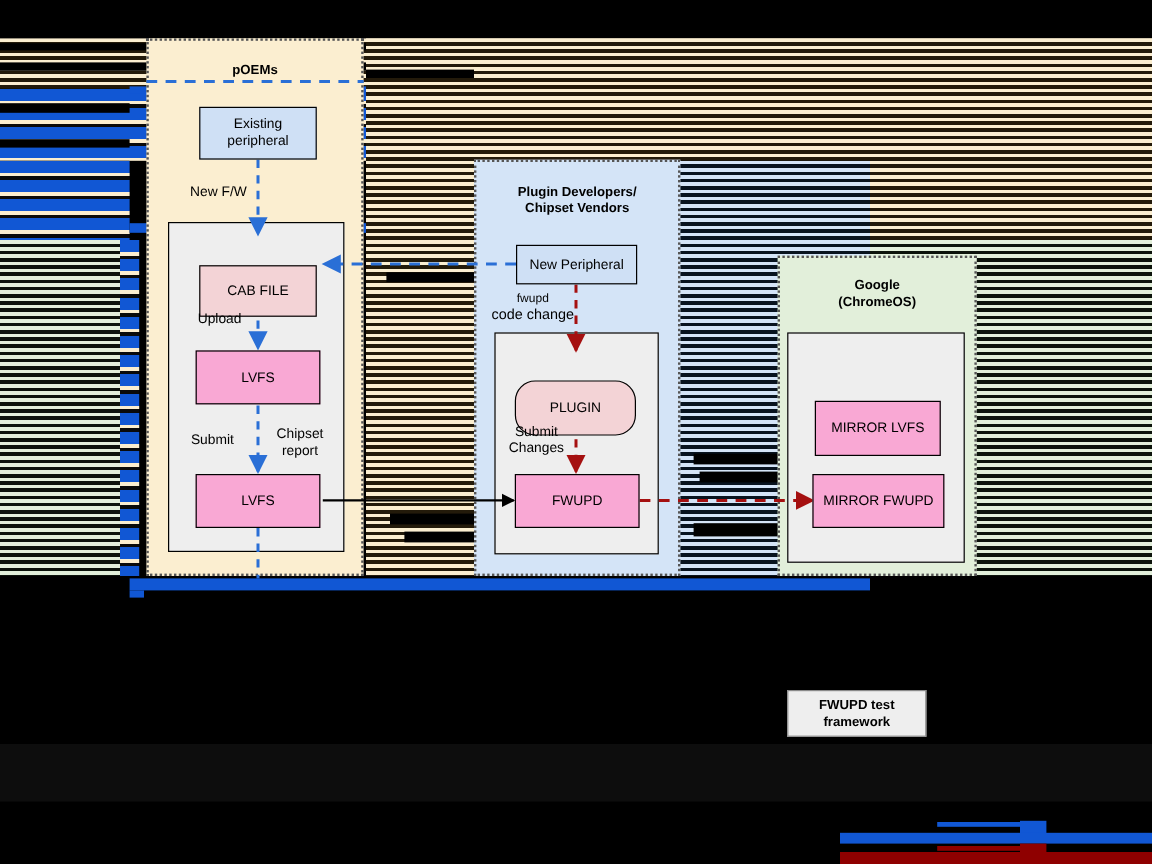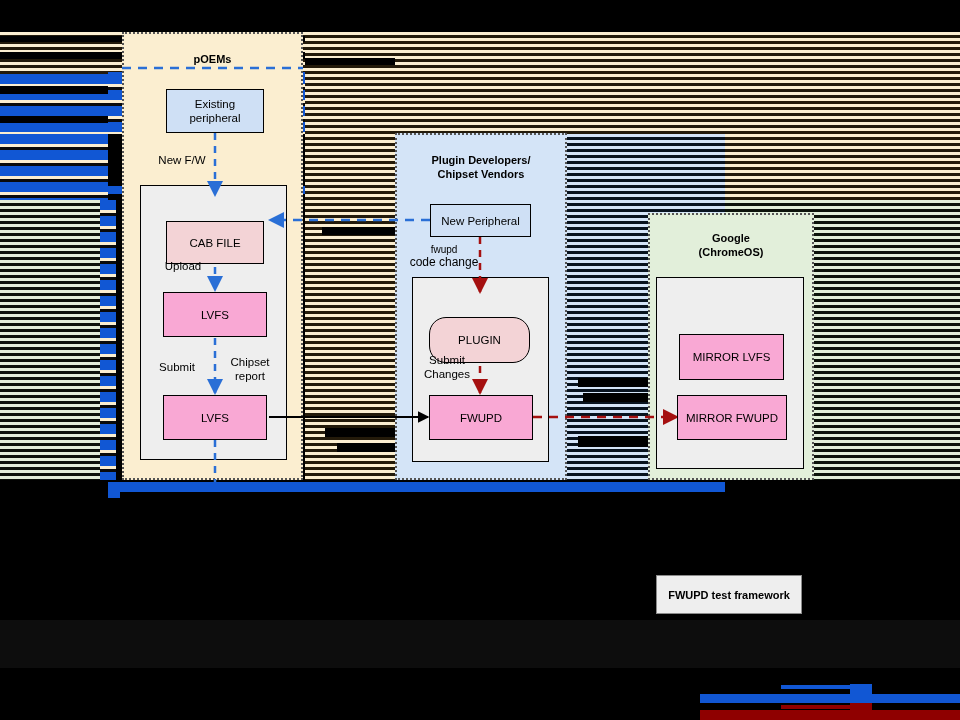--- a/index.html
+++ b/index.html
@@ -148,21 +148,21 @@
   <div class="elabel" style="left:222px;top:369px;width:56px;">report</div>
 
   <div class="elabel" style="left:412px;top:243px;width:64px;font-size:10px;">fwupd</div>
   <div class="elabel" style="left:404px;top:255px;width:80px;font-size:12px;">code change</div>
   <div class="elabel" style="left:418px;top:353px;width:58px;">Submit</div>
   <div class="elabel" style="left:418px;top:367px;width:58px;">Changes</div>
 
   <div class="bluesolid" style="left:108px;top:482px;width:617px;height:10px;"></div>
   <div class="bluesolid" style="left:108px;top:492px;width:12px;height:6px;"></div>
 
-  <div class="node grey" style="left:656px;top:575px;width:146px;height:39px;font-size:11px;">FWUPD test framework</div>
+  <div class="node grey" style="left:656px;top:575px;width:116px;height:39px;font-size:11px;">FWUPD test framework</div>
 
   <div class="blk" style="left:0;top:620px;width:960px;height:48px;background:#0d0d0d;"></div>
   <div class="bluesolid" style="left:781px;top:685px;width:90px;height:4px;"></div>
   <div class="bluesolid" style="left:850px;top:684px;width:22px;height:16px;"></div>
   <div class="bluesolid" style="left:700px;top:694px;width:260px;height:9px;"></div>
   <div class="redsolid" style="left:781px;top:705px;width:90px;height:4px;"></div>
   <div class="redsolid" style="left:850px;top:703px;width:22px;height:17px;"></div>
   <div class="redsolid" style="left:700px;top:710px;width:260px;height:10px;"></div>
 
 </div>

